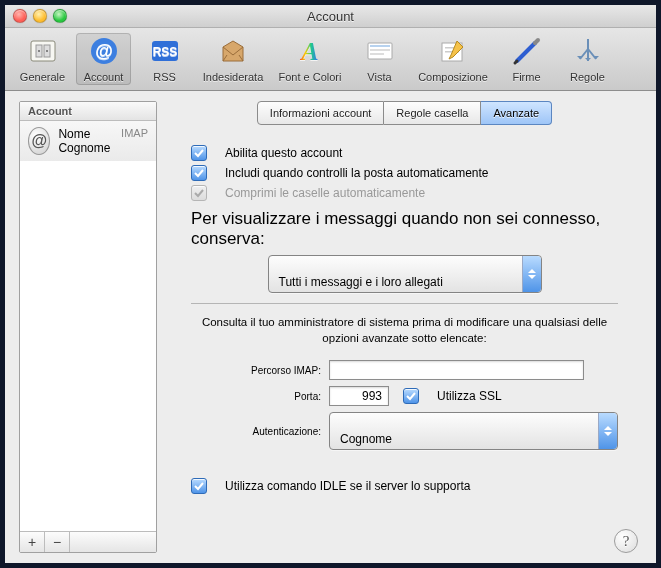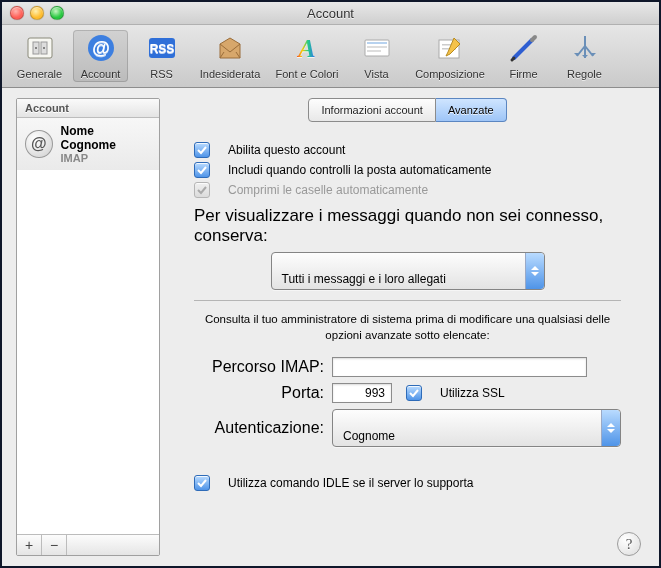--- a/index.html
+++ b/index.html
@@ -9,21 +9,21 @@
     font-size: 11px;
     color: #000;
     background: #fff;
   }
   .window {
     width: 661px;
     height: 568px;
     background: #ededed;
     position: relative;
     box-sizing: border-box;
-    border: 2px solid #0f172a;
+    border: 5px solid #0f172a;
     display: flex;
     flex-direction: column;
     box-shadow: inset 0 1px 0 rgba(255,255,255,0.5);
   }
   
   .titlebar {
     height: 22px;
     background: linear-gradient(#e8e8e8, #cfcfcf);
     border-bottom: 1px solid #b0b0b0;
     display: flex;
@@ -126,21 +126,21 @@
     border-radius: 50%;
     background: radial-gradient(circle at 35% 30%, #fff, #cfcfcf);
     display: flex; align-items: center; justify-content: center;
     border: 1px solid #999;
   }
   .account-avatar span {
     font-size: 16px;
     font-weight: bold;
     color: #555;
   }
-  .account-info { display: flex; flex-direction: column; font-weight: bold; }
+  .account-info { display: flex; flex-direction: row; }
   .account-name { font-size: 12px; }
   .account-type { font-size: 11px; color: #888; }
   .sidebar-buttons {
     display: flex;
     border-top: 1px solid #bcbcbc;
     background: linear-gradient(#fcfcfc,#e5e5e5);
   }
   .sb-btn {
     width: 24px; height: 20px;
     border-right: 1px solid #bcbcbc;
@@ -272,21 +272,21 @@
   }
   .field-row {
     display: flex;
     align-items: center;
     margin: 6px 0;
     gap: 8px;
   }
   .field-label {
     width: 130px;
     text-align: right;
-    font-size: 16px;
+    font-size: 10px;
   }
   .text-input {
     height: 20px;
     border: 1px solid #8c8c8c;
     background: #fff;
     font-size: 12px;
     padding: 0 4px;
     box-shadow: inset 0 1px 2px rgba(0,0,0,0.15);
     box-sizing: border-box;
     text-align: left;
@@ -455,20 +455,23 @@
         <div class="sb-btn">−</div>
       </div>
     </div>
 
     <div class="content">
 
       <div class="tabs">
         <div class="tab">
             <span>Informazioni account</span>
           </div>
+        <div class="tab">
+            <span>Regole casella</span>
+          </div>
         <div class="tab selected">
             <span>Avanzate</span>
           </div>
       </div>
 
       <div class="form">
 
         <div class="check-row">
           <div class="aqua-check checked">
             <svg viewBox="0 0 10 10">

